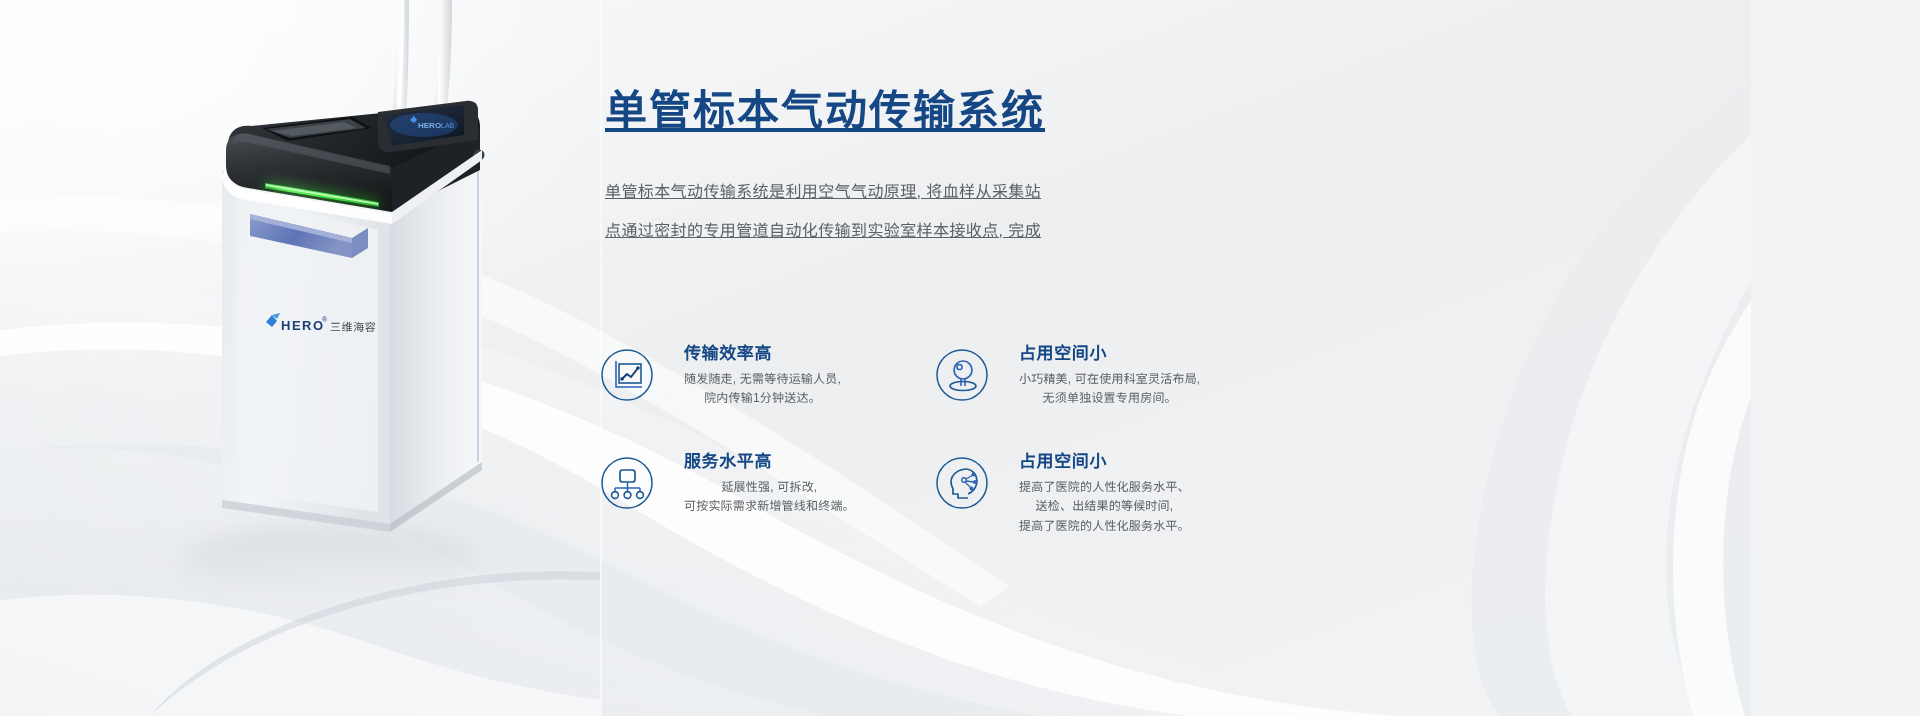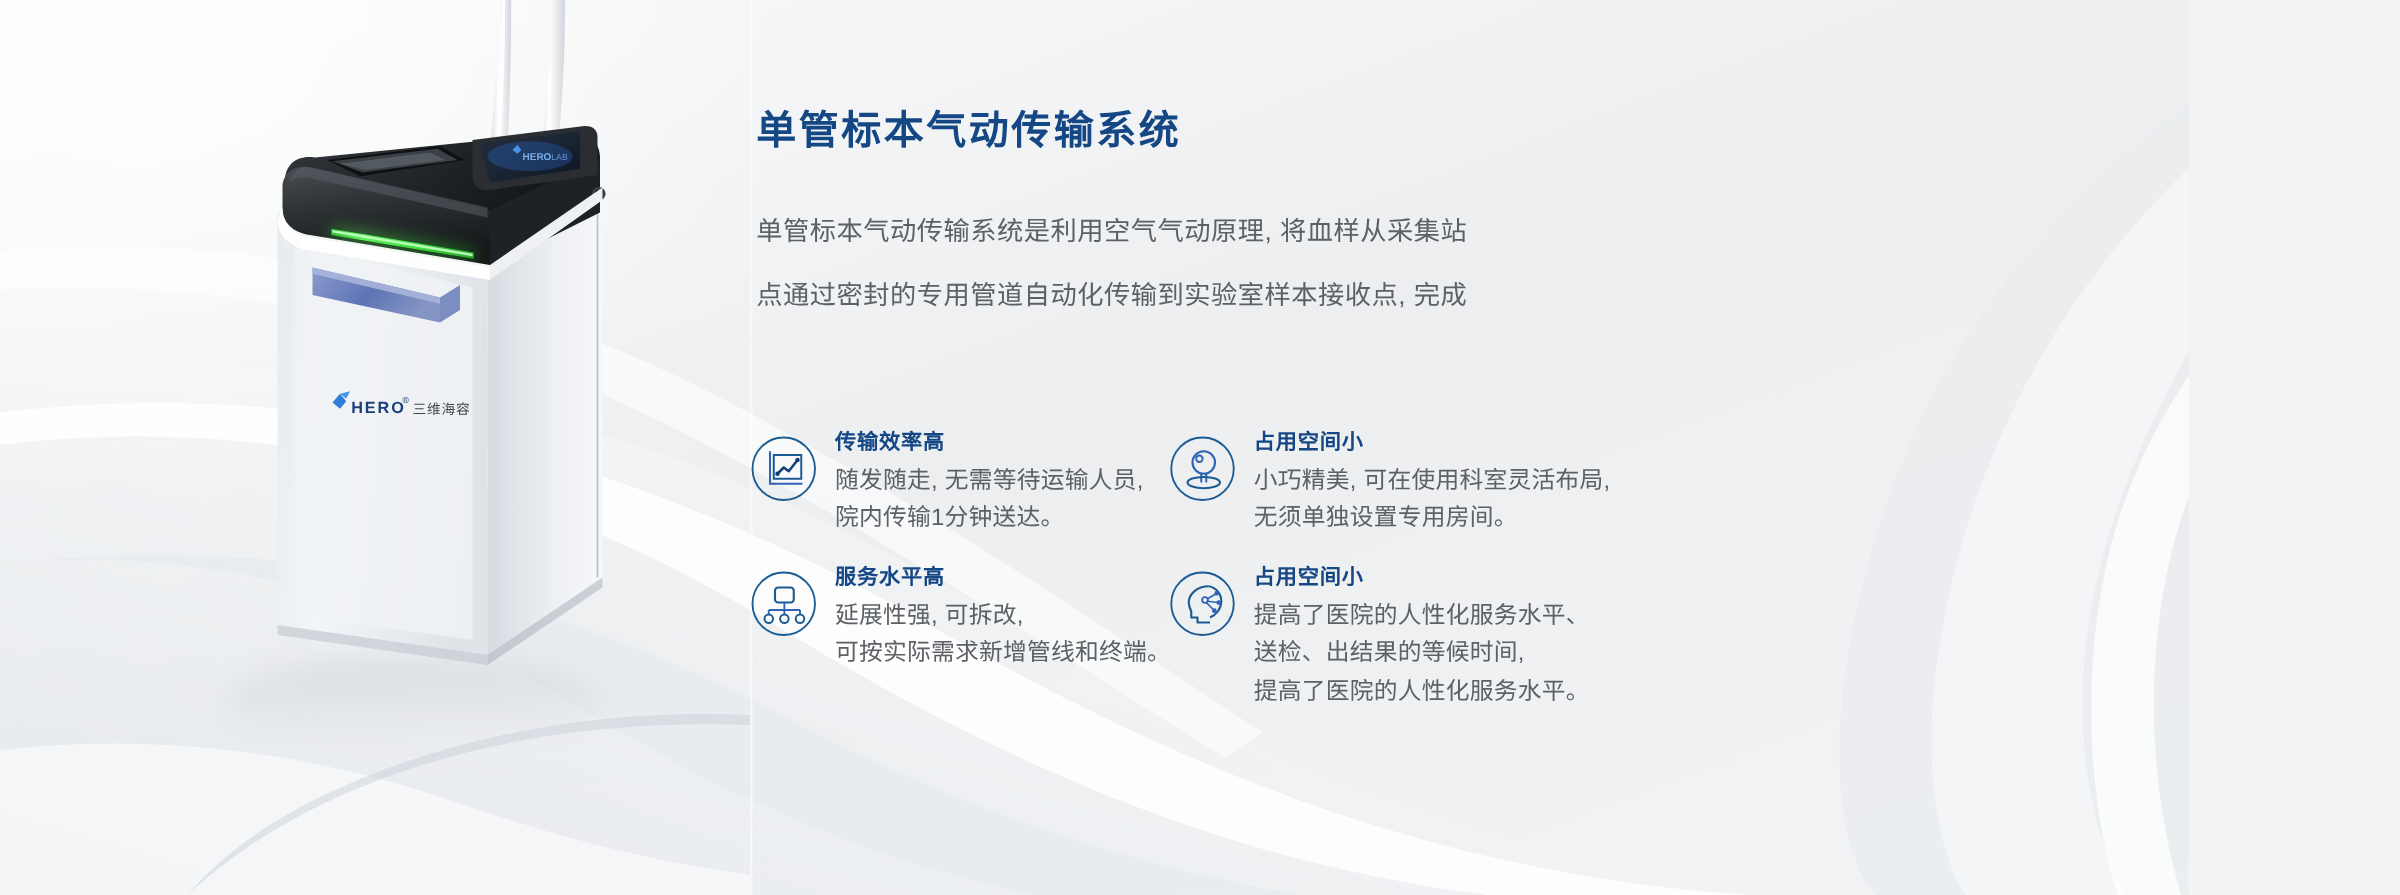--- a/index.html
+++ b/index.html
@@ -38,72 +38,75 @@
   }
 
   
   #content {
     position: absolute;
     left: 605px;
     top: 86px;
     width: 700px;
   }
   #headline {
-    font-size: 32px;
+    font-size: 42px;
     font-weight: bold;
     letter-spacing: 2px;
     color: #154785;
     line-height: 1.18;
     white-space: nowrap;
+    text-decoration: underline;
   }
   #intro {
     margin-top: 36px;
-    font-size: 21px;
+    font-size: 16px;
     color: #5d6165;
     line-height: 2.45;
     letter-spacing: 0.4px;
     width: 655px;
+    text-decoration: underline;
   }
 
   
   #features {
     position: absolute;
     left: 600px;
     top: 340px;
     width: 700px;
     display: grid;
     grid-template-columns: 335px 335px;
     grid-template-rows: 108px auto;
     column-gap: 0px;
   }
-  .feature { display: flex; align-items: flex-start; }
+  .feature { display: flex; align-items: flex-start; gap: 16px; }
   .feature-icon {
     flex: 0 0 auto;
     width: 54px;
     height: 54px;
     margin-top: 8px;
     margin-right: 14px;
   }
   .feature-icon svg { display: block; width: 54px; height: 54px; }
   .feature-text { padding-top: 2px; }
   .feature-title {
     font-size: 17px;
     font-weight: bold;
     color: #154785;
     letter-spacing: 0.6px;
     line-height: 1.45;
     margin-bottom: 3px;
     white-space: nowrap;
   }
   .feature-desc {
-    font-size: 19px;
+    font-size: 12px;
     color: #5d6165;
     line-height: 1.62;
     letter-spacing: 0.2px;
     white-space: nowrap;
+    text-align: center;
   }
 </style>
 </head>
 <body>
 
 <div id="banner">
 
   <svg class="bg-svg" width="1920" height="716" viewBox="0 0 1920 716" preserveAspectRatio="none">
     <defs>
       <linearGradient id="gBase" x1="0" y1="0" x2="1" y2="1">

